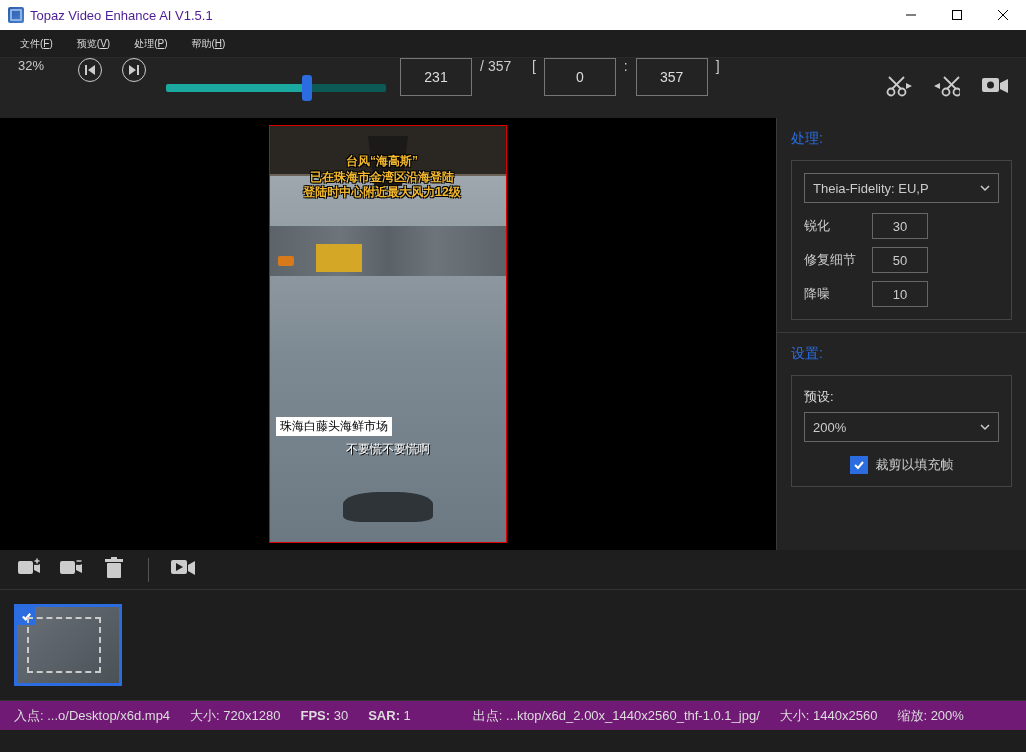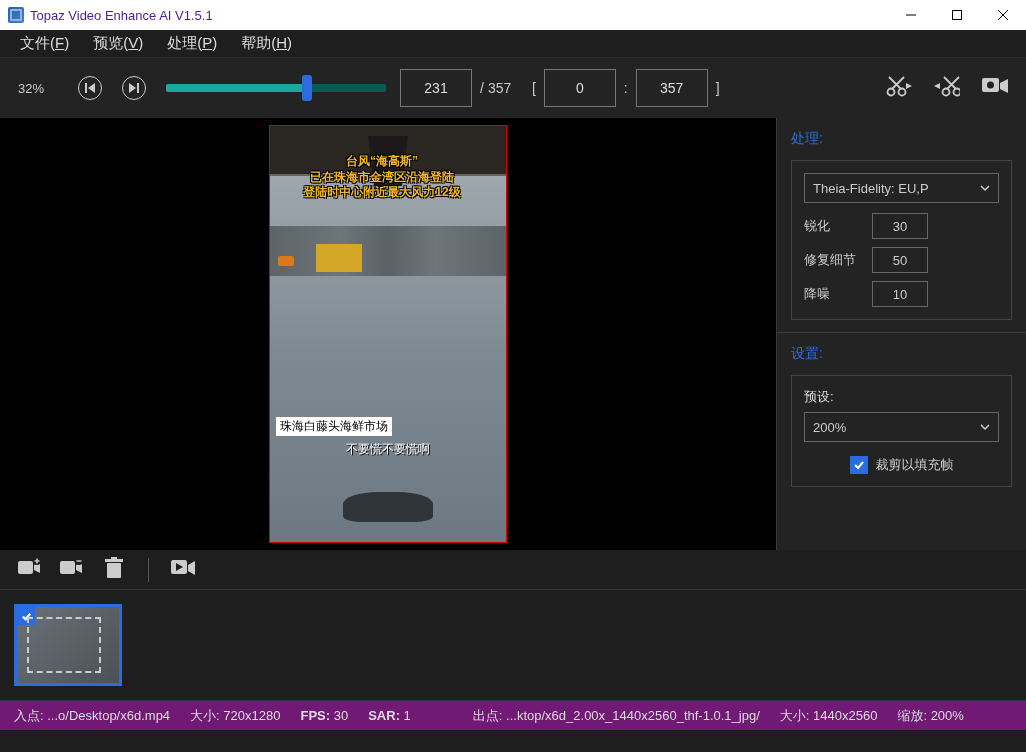--- a/index.html
+++ b/index.html
@@ -9,25 +9,25 @@
   .titlebar { height:30px; background:#fff; display:flex; align-items:center; color:#4c1d95; font-size:13px; }
   .titlebar .app-icon { width:16px; height:16px; margin:0 6px 0 8px; background:linear-gradient(135deg,#2a5caa,#4a7fd0); border-radius:2px; position:relative; }
   .titlebar .app-icon::after { content:""; position:absolute; inset:2px; border:2px solid #8bb3e6; border-radius:1px; }
   .titlebar .title { flex:1; }
   .win-btns { display:flex; }
   .win-btn { width:46px; height:30px; display:flex; align-items:center; justify-content:center; }
   .win-btn svg { width:10px; height:10px; }
   
   
   .menubar { height:28px; background:#1e1e1e; display:flex; align-items:center; padding:0 8px; border-bottom:1px solid #2a2a2a; }
-  .menubar .menu-item { padding:2px 12px; font-size:15px; color:#ddd; }
+  .menubar .menu-item { padding:2px 12px; font-size:10px; color:#ddd; }
   .menubar .menu-item u { text-decoration:underline; }
   
   
-  .toolbar { height:60px; background:#232323; display:flex; align-items:center; padding:0 18px 0 18px; gap:0; }
+  .toolbar { height:60px; background:#232323; display:flex; padding:0 18px 0 18px; gap:0; }
   .zoom-label { font-size:13px; margin-right:20px; width:40px; }
   .tb-btn { width:24px; height:24px; border:1.5px solid #ccc; border-radius:50%; display:flex; align-items:center; justify-content:center; margin-right:20px; cursor:pointer; }
   .tb-btn svg { width:10px; height:10px; fill:#ccc; }
   .slider-wrap { width:220px; display:flex; align-items:center; position:relative; margin-right:10px; }
   .slider-track { height:8px; width:100%; background:linear-gradient(to right,#1aa8a0 0%,#1aa8a0 64%,#0c5a55 64%,#0c5a55 100%); border-radius:2px; position:relative; }
   .slider-handle { position:absolute; left:64%; top:50%; transform:translate(-50%,-50%); width:10px; height:26px; background:#2b6de0; border-radius:3px; }
   .frame-box { width:72px; height:38px; border:1px solid #777; background:transparent; color:#ddd; text-align:center; font-size:14px; margin:0 4px; }
   .slash,.bracket { font-size:14px; color:#ccc; margin:0 4px; }
   .tool-icons { margin-left:auto; display:flex; gap:22px; align-items:center; }
   .tool-icons svg { width:26px; height:22px; fill:#ccc; }

